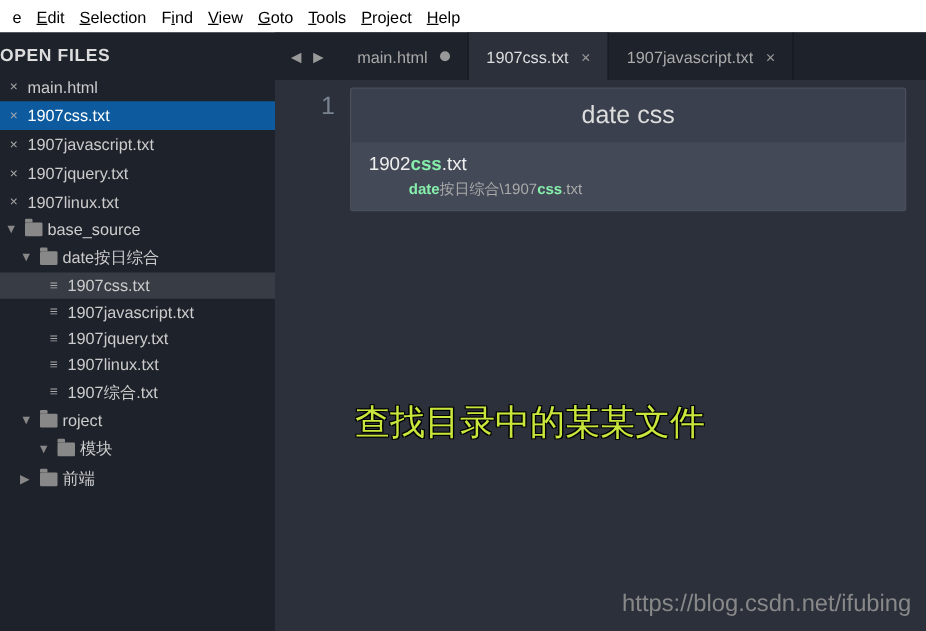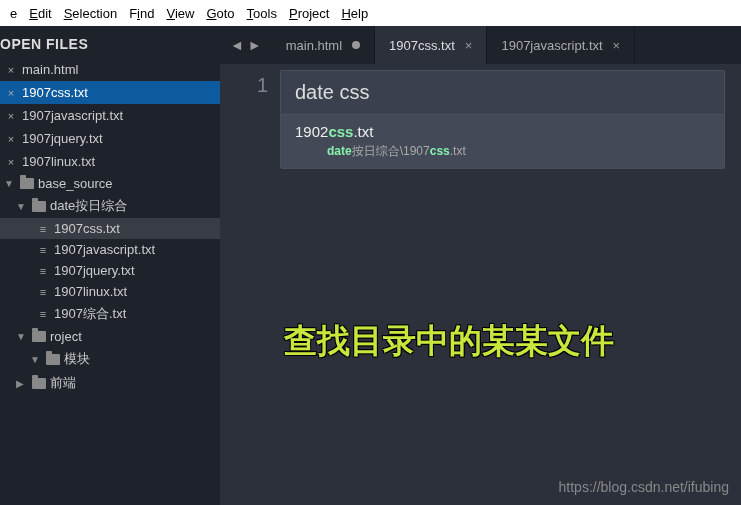--- a/index.html
+++ b/index.html
@@ -34,29 +34,29 @@
     .nav-arrows { display: flex; align-items: center; padding: 0 10px; gap: 4px; color: #999; font-size: 14px; }
     .tab { display: flex; align-items: center; padding: 0 14px; gap: 10px; font-size: 13px; color: #aaa; cursor: pointer; border-right: 1px solid #15181f; }
     .tab.active { background: #2b303b; color: #ddd; }
     .tab .dot { width: 8px; height: 8px; border-radius: 50%; background: #999; }
     .tab .x { font-size: 13px; color: #999; }
     
     .editor { flex: 1; display: flex; position: relative; }
     .gutter { width: 56px; background: #2b303b; text-align: right; padding: 10px 8px 0 0; color: #7a8290; font-size: 20px; }
     
     .overlay { position: absolute; left: 60px; right: 16px; top: 6px; background: #3a404d; border: 1px solid #4a4f5c; border-radius: 2px; }
-    .search-input { font-size: 20px; color: #ddd; padding: 10px 14px; border-bottom: 1px solid #4a4f5c; }
+    .search-input { font-size: 20px; color: #ddd; padding: 10px 14px; border-bottom: 1px solid #4a4f5c; text-align: center; }
     .result { padding: 8px 14px; background: #434956; }
     .result-title { font-size: 15px; color: #eee; margin-bottom: 3px; }
     .result-path { font-size: 12px; color: #aaa; margin-left: 32px; }
     .bold { font-weight: bold; color: #86efac; }
     
-    .annotation { position: absolute; left: 64px; top: 255px; font-size: 33px; font-weight: 700; color: #c8e63c; text-shadow: 1px 1px 0 #000, -1px -1px 0 #000, 1px -1px 0 #000, -1px 1px 0 #000; }
+    .annotation { position: absolute; left: 64px; top: 255px; font-size: 28px; font-weight: 400; color: #c8e63c; text-shadow: 1px 1px 0 #000, -1px -1px 0 #000, 1px -1px 0 #000, -1px 1px 0 #000; }
     
-    .watermark { position: absolute; right: 12px; bottom: 10px; color: #888; font-size: 14px; }
+    .watermark { position: absolute; right: 12px; bottom: 10px; color: #888; font-size: 19px; }
   </style>
 </head>
 <body>
 
 <div class="menubar">
   <span class="menuitem"><span>e</span></span>
   <span class="menuitem"><span class="ul">E</span>dit</span>
   <span class="menuitem"><span class="ul">S</span>election</span>
   <span class="menuitem">F<span class="ul">i</span>nd</span>
   <span class="menuitem"><span class="ul">V</span>iew</span>

